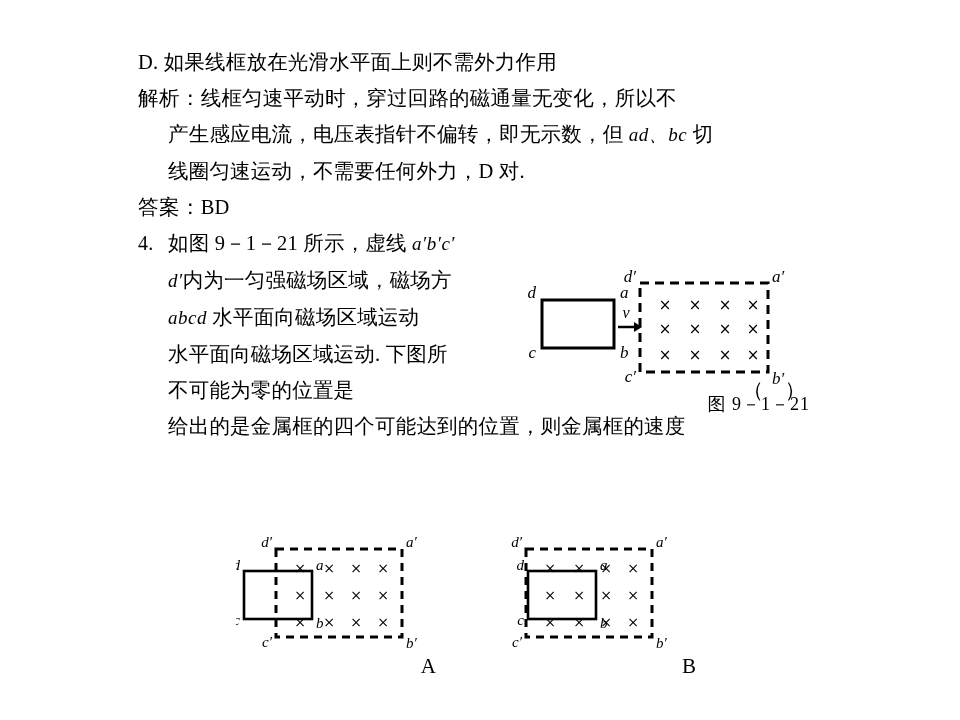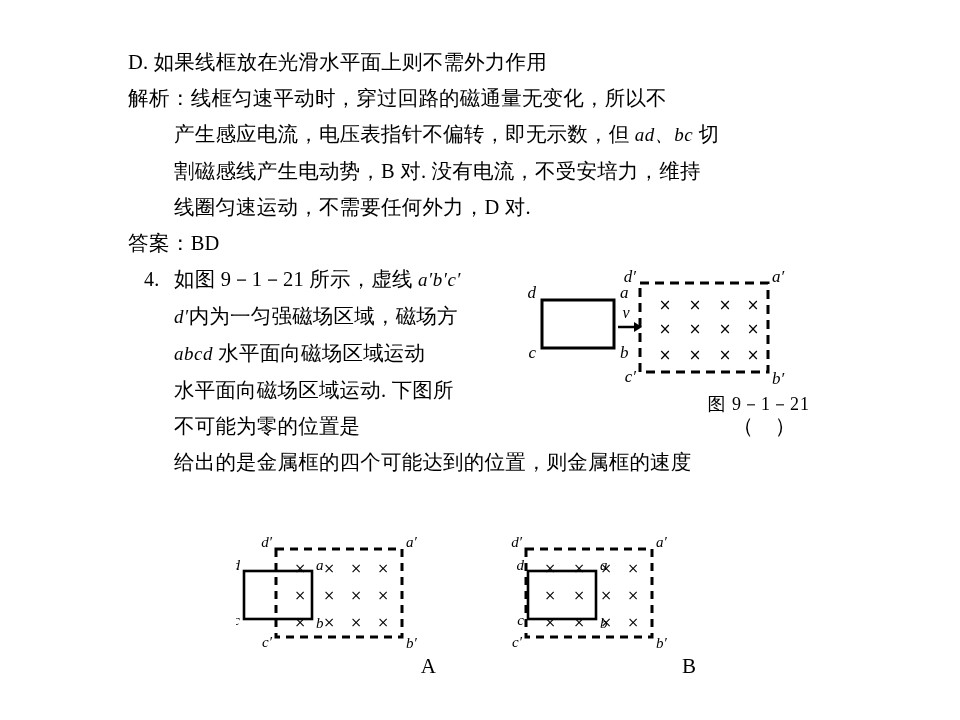--- a/index.html
+++ b/index.html
@@ -18,33 +18,33 @@
 
   .page {
     position: absolute;
     inset: 0;
     background: #ffffff;
   }
 
   
   .text-body {
     position: absolute;
-    left: 128px;
+    left: 138px;
     top: 44px;
     width: 672px;
   }
 
   .line {
     display: block;
     font-size: 20.5px;
     line-height: 36px;
     white-space: nowrap;
     letter-spacing: 0.2px;
   }
-  .line.indent { padding-left: 30px; margin-left: 16px; }
+  .line.indent { padding-left: 30px; }
 
   .num-marker {
     display: inline-block;
     width: 30px;
     margin-left: -30px;
     text-align: left;
     font-size: 20px;
   }
 
   .bold-label {
@@ -108,23 +108,20 @@
     </span>
 
     <span class="line">
       <span class="bold-label">解析</span><span>：</span><span>线框匀速平动时，穿过回路的磁通量无变化，所以不</span>
     </span>
 
     <span class="line indent">
       <span>产生感应电流，电压表指针不偏转，即无示数，但 </span><span class="mathit">ad、bc</span><span> 切</span>
     </span>
 
-    <span class="line indent">
-      <span>割磁感线产生电动势，B 对. 没有电流，不受安培力，维持</span>
-    </span>
 
     <span class="line indent">
       <span>线圈匀速运动，不需要任何外力，D 对.</span>
     </span>
 
     <span class="line">
       <span class="bold-label">答案</span><span>：</span><span>BD</span>
     </span>
 
     <span class="line indent">

